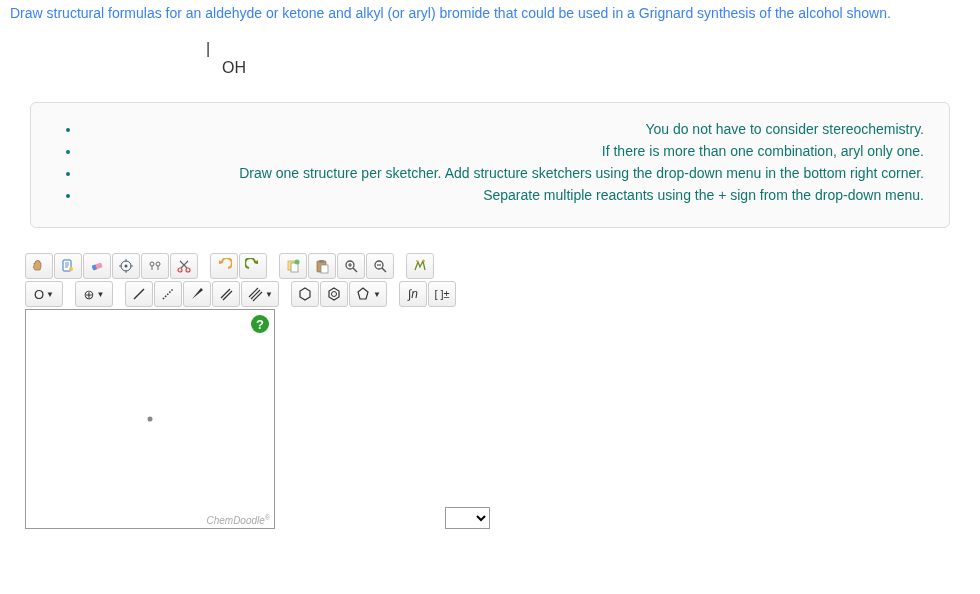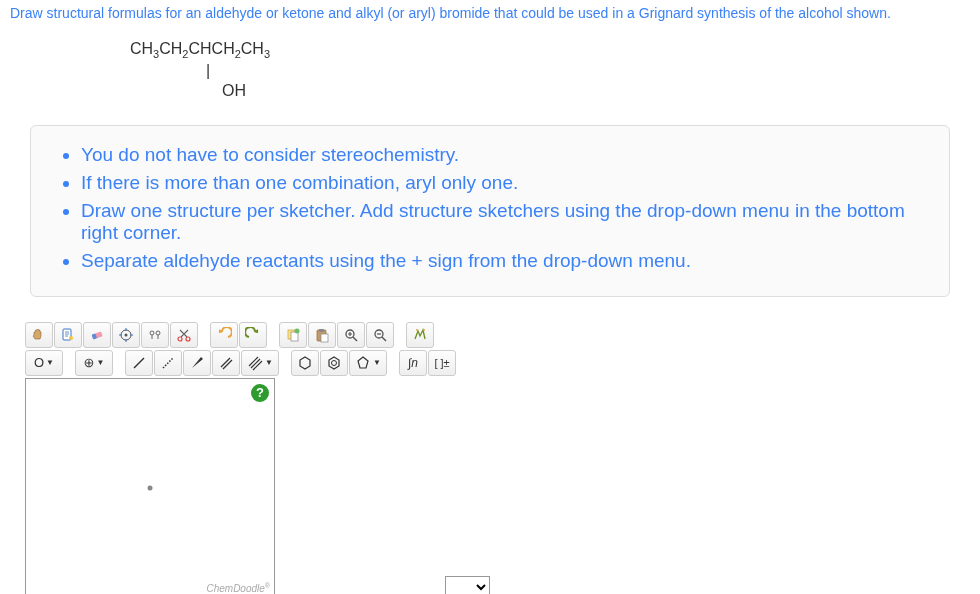--- a/index.html
+++ b/index.html
@@ -45,22 +45,23 @@
       background: #fafafa;
       padding: 18px 25px;
       margin: 0 20px 25px 20px;
     }
     .info-box ul {
       list-style: disc;
       padding-left: 25px;
     }
     .info-box li {
       margin-bottom: 6px;
-      font-size: 19px;
-      color: #3b82f6;
+      font-size: 14px;
+      color: #0f766e;
+      text-align: right;
     }
     .sketcher-container {
       margin-left: 15px;
     }
     .toolbar-row {
       display: flex;
       align-items: center;
       gap: 1px;
       margin-bottom: 2px;
     }
@@ -156,31 +157,30 @@
       align-items: center;
       gap: 1px;
     }
   </style>
 </head>
 <body>
 
 <div class="question-text">Draw structural formulas for an aldehyde or ketone and alkyl (or aryl) bromide that could be used in a Grignard synthesis of the alcohol shown.</div>
 
 <div class="formula-container">
-  <div class="formula-line">CH<span class="sub">3</span>CH<span class="sub">2</span>CHCH<span class="sub">2</span>CH<span class="sub">3</span></div>
   <div class="formula-line formula-second">|</div>
   <div class="formula-line formula-third">OH</div>
 </div>
 
 <div class="info-box">
   <ul>
     <li>You do not have to consider stereochemistry.</li>
     <li>If there is more than one combination, aryl only one.</li>
     <li>Draw one structure per sketcher. Add structure sketchers using the drop-down menu in the bottom right corner.</li>
-    <li>Separate aldehyde reactants using the + sign from the drop-down menu.</li>
+    <li>Separate multiple reactants using the + sign from the drop-down menu.</li>
   </ul>
 </div>
 
 <div class="sketcher-container">
   <div class="toolbar-row">
     <div class="tool-btn">
       <svg class="icon-svg" viewBox="0 0 16 16">
           <path fill="#d4a76a" stroke="#8a6a3a" stroke-width="0.6" d="M3 8 L3 5 L4.5 5 L4.5 3 L6 3 L6 2.5 L7.5 2.5 L7.5 3 L9 3 L9 5 L10 5 L10 9 L9 12 L4 12 L2 9 Z"></path>
         </svg>
     </div>

